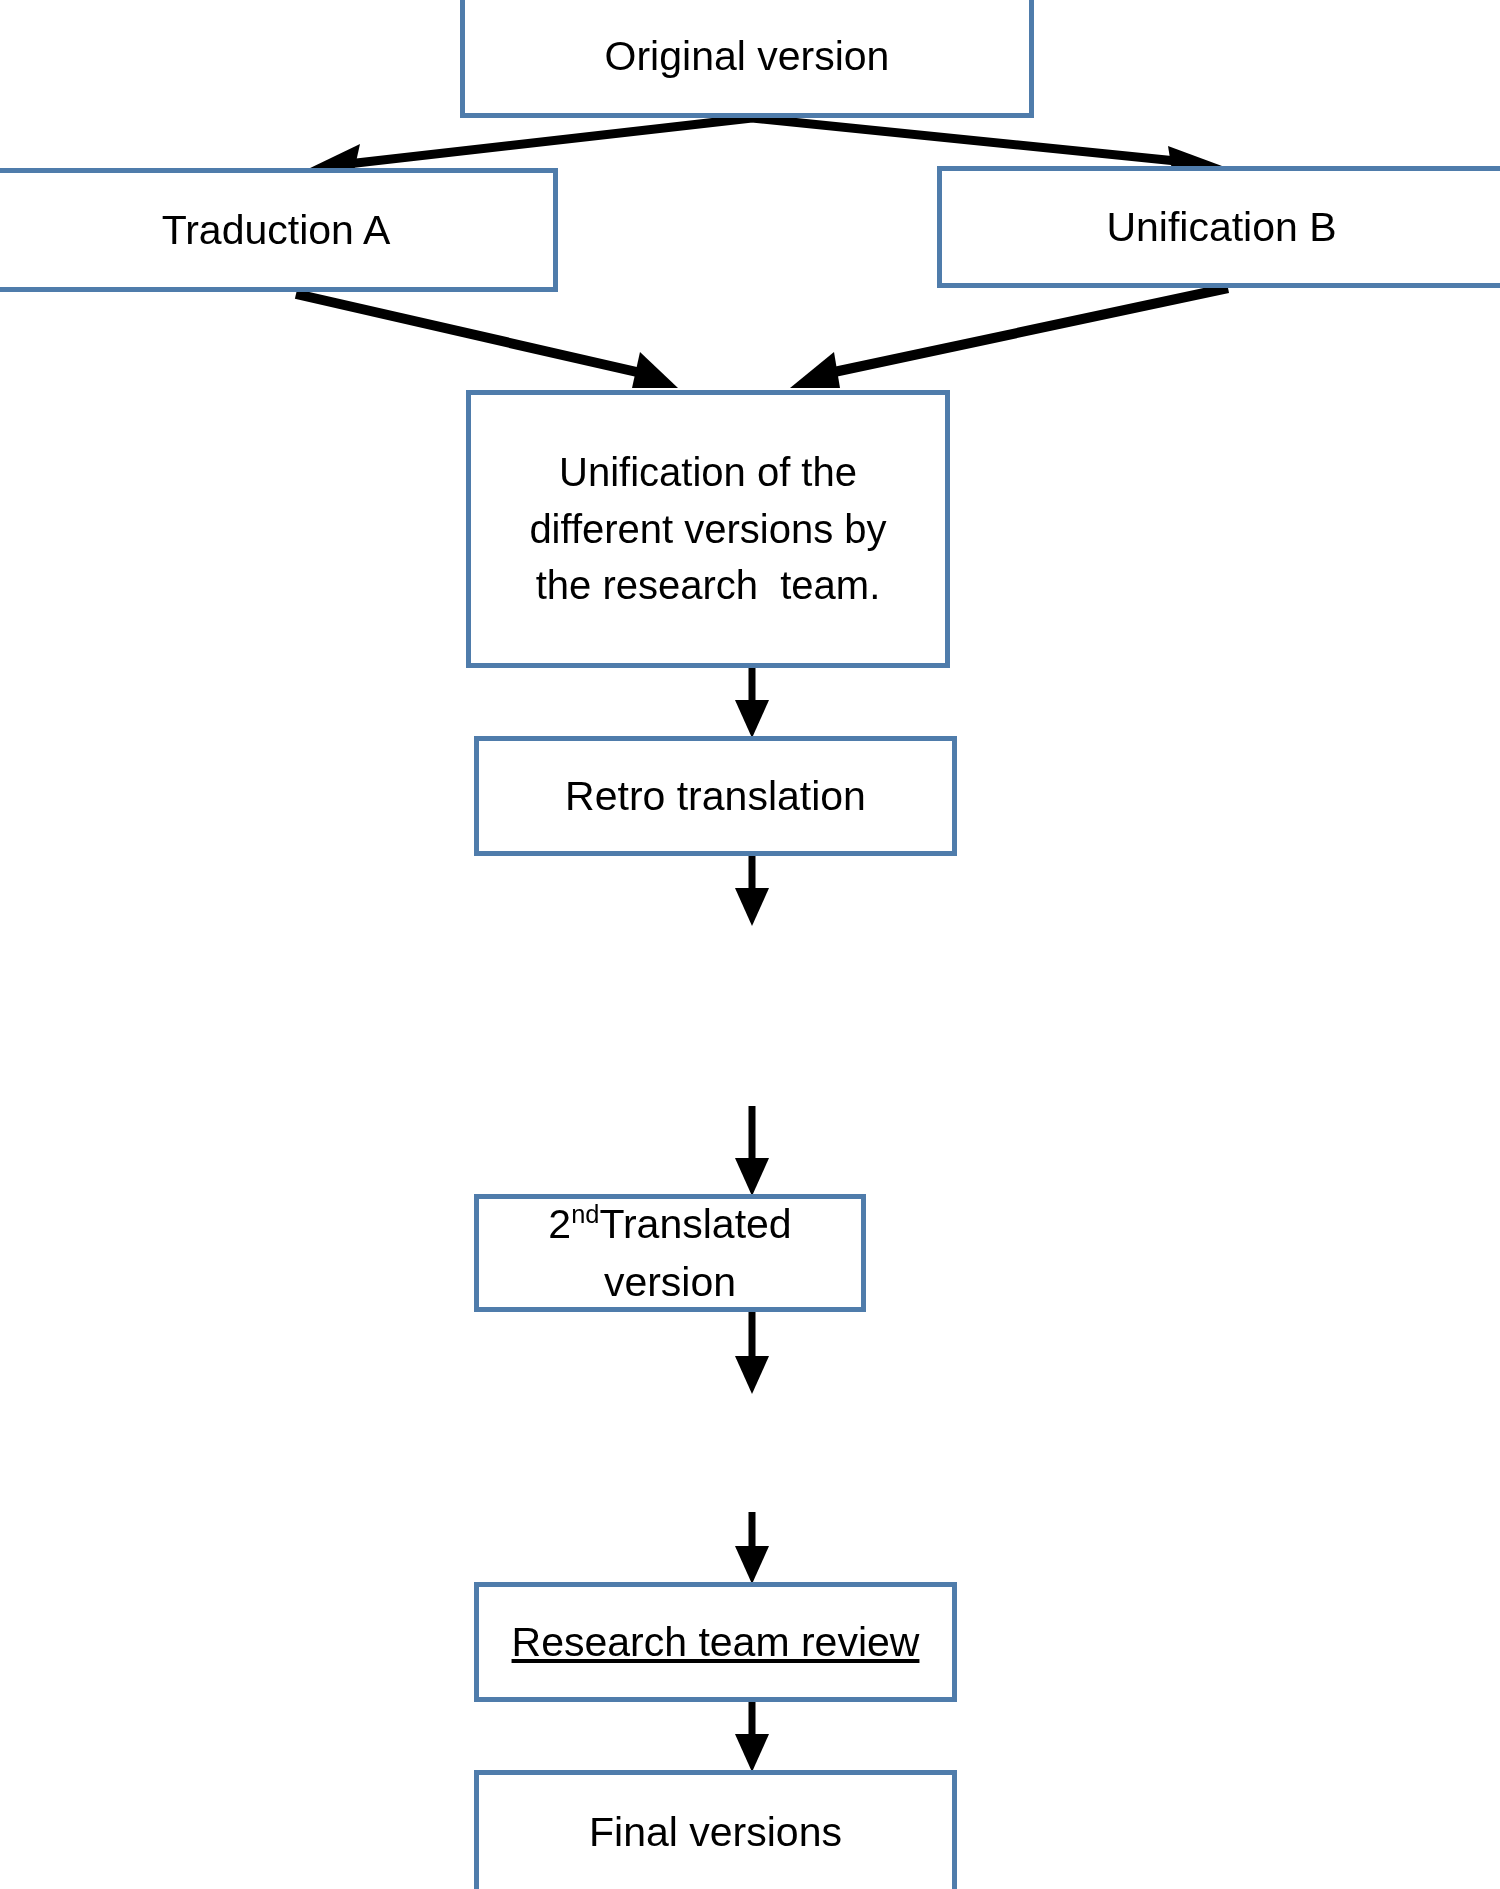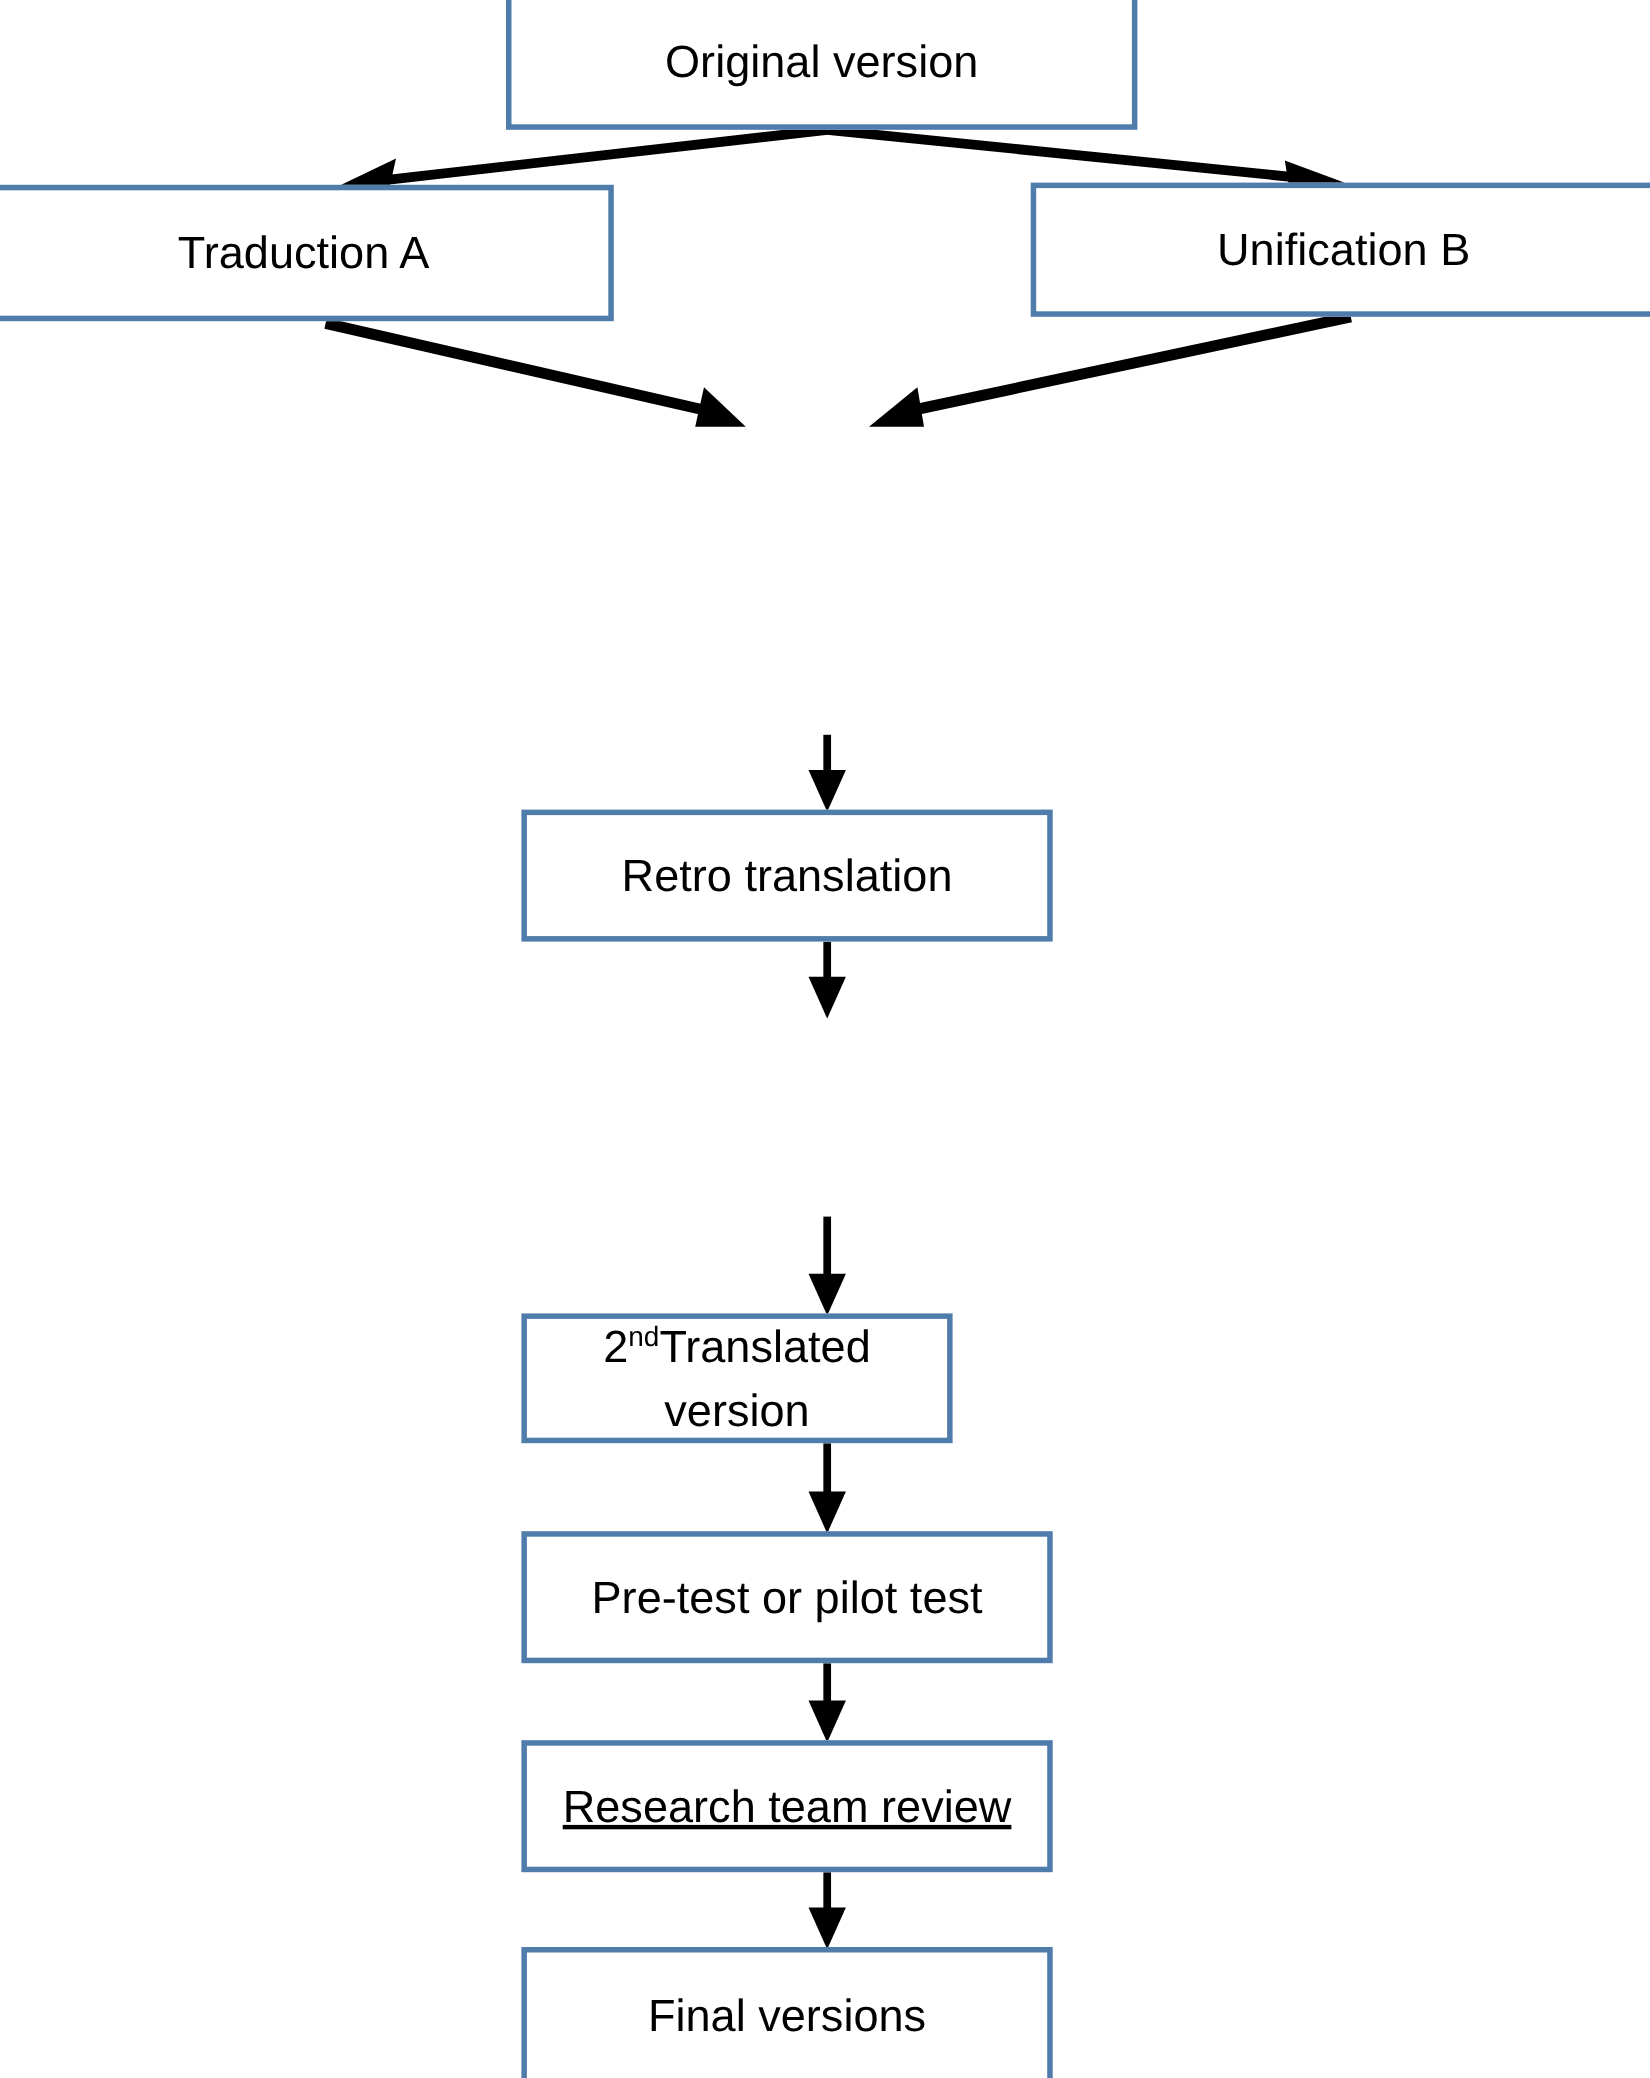--- a/index.html
+++ b/index.html
@@ -121,33 +121,35 @@
   </div>
 
   <div class="node" style="left:-6px; top:168px; width:564px; height:124px;">
     <span class="label">Traduction A</span>
   </div>
 
   <div class="node" style="left:937px; top:166px; width:569px; height:122px;">
     <span class="label">Unification B</span>
   </div>
 
+  <div class="node multiline" style="left:466px; top:390px; width:484px; height:278px;">
+    <span class="label">Unification of the
+different versions by
+the research  team.</span>
+  </div>
 
   <div class="node" style="left:474px; top:736px; width:483px; height:120px;">
     <span class="label">Retro translation</span>
   </div>
 
 
   <div class="node" style="left:474px; top:1194px; width:392px; height:118px;">
     <span class="label"><span>2</span><sup class="ord">nd</sup><span>Translated version</span></span>
   </div>
 
-  <div class="node" style="left:474px; top:1392px; width:483px; height:120px;">
-    <span class="label">Pre-test or pilot test</span>
-  </div>
 
   <div class="node" style="left:474px; top:1582px; width:483px; height:120px;text-decoration:underline;">
     <span class="label">Research team review</span>
   </div>
 
   <div class="node" style="left:474px; top:1770px; width:483px; height:125px;">
     <span class="label">Final versions</span>
   </div>
 
 </div>

